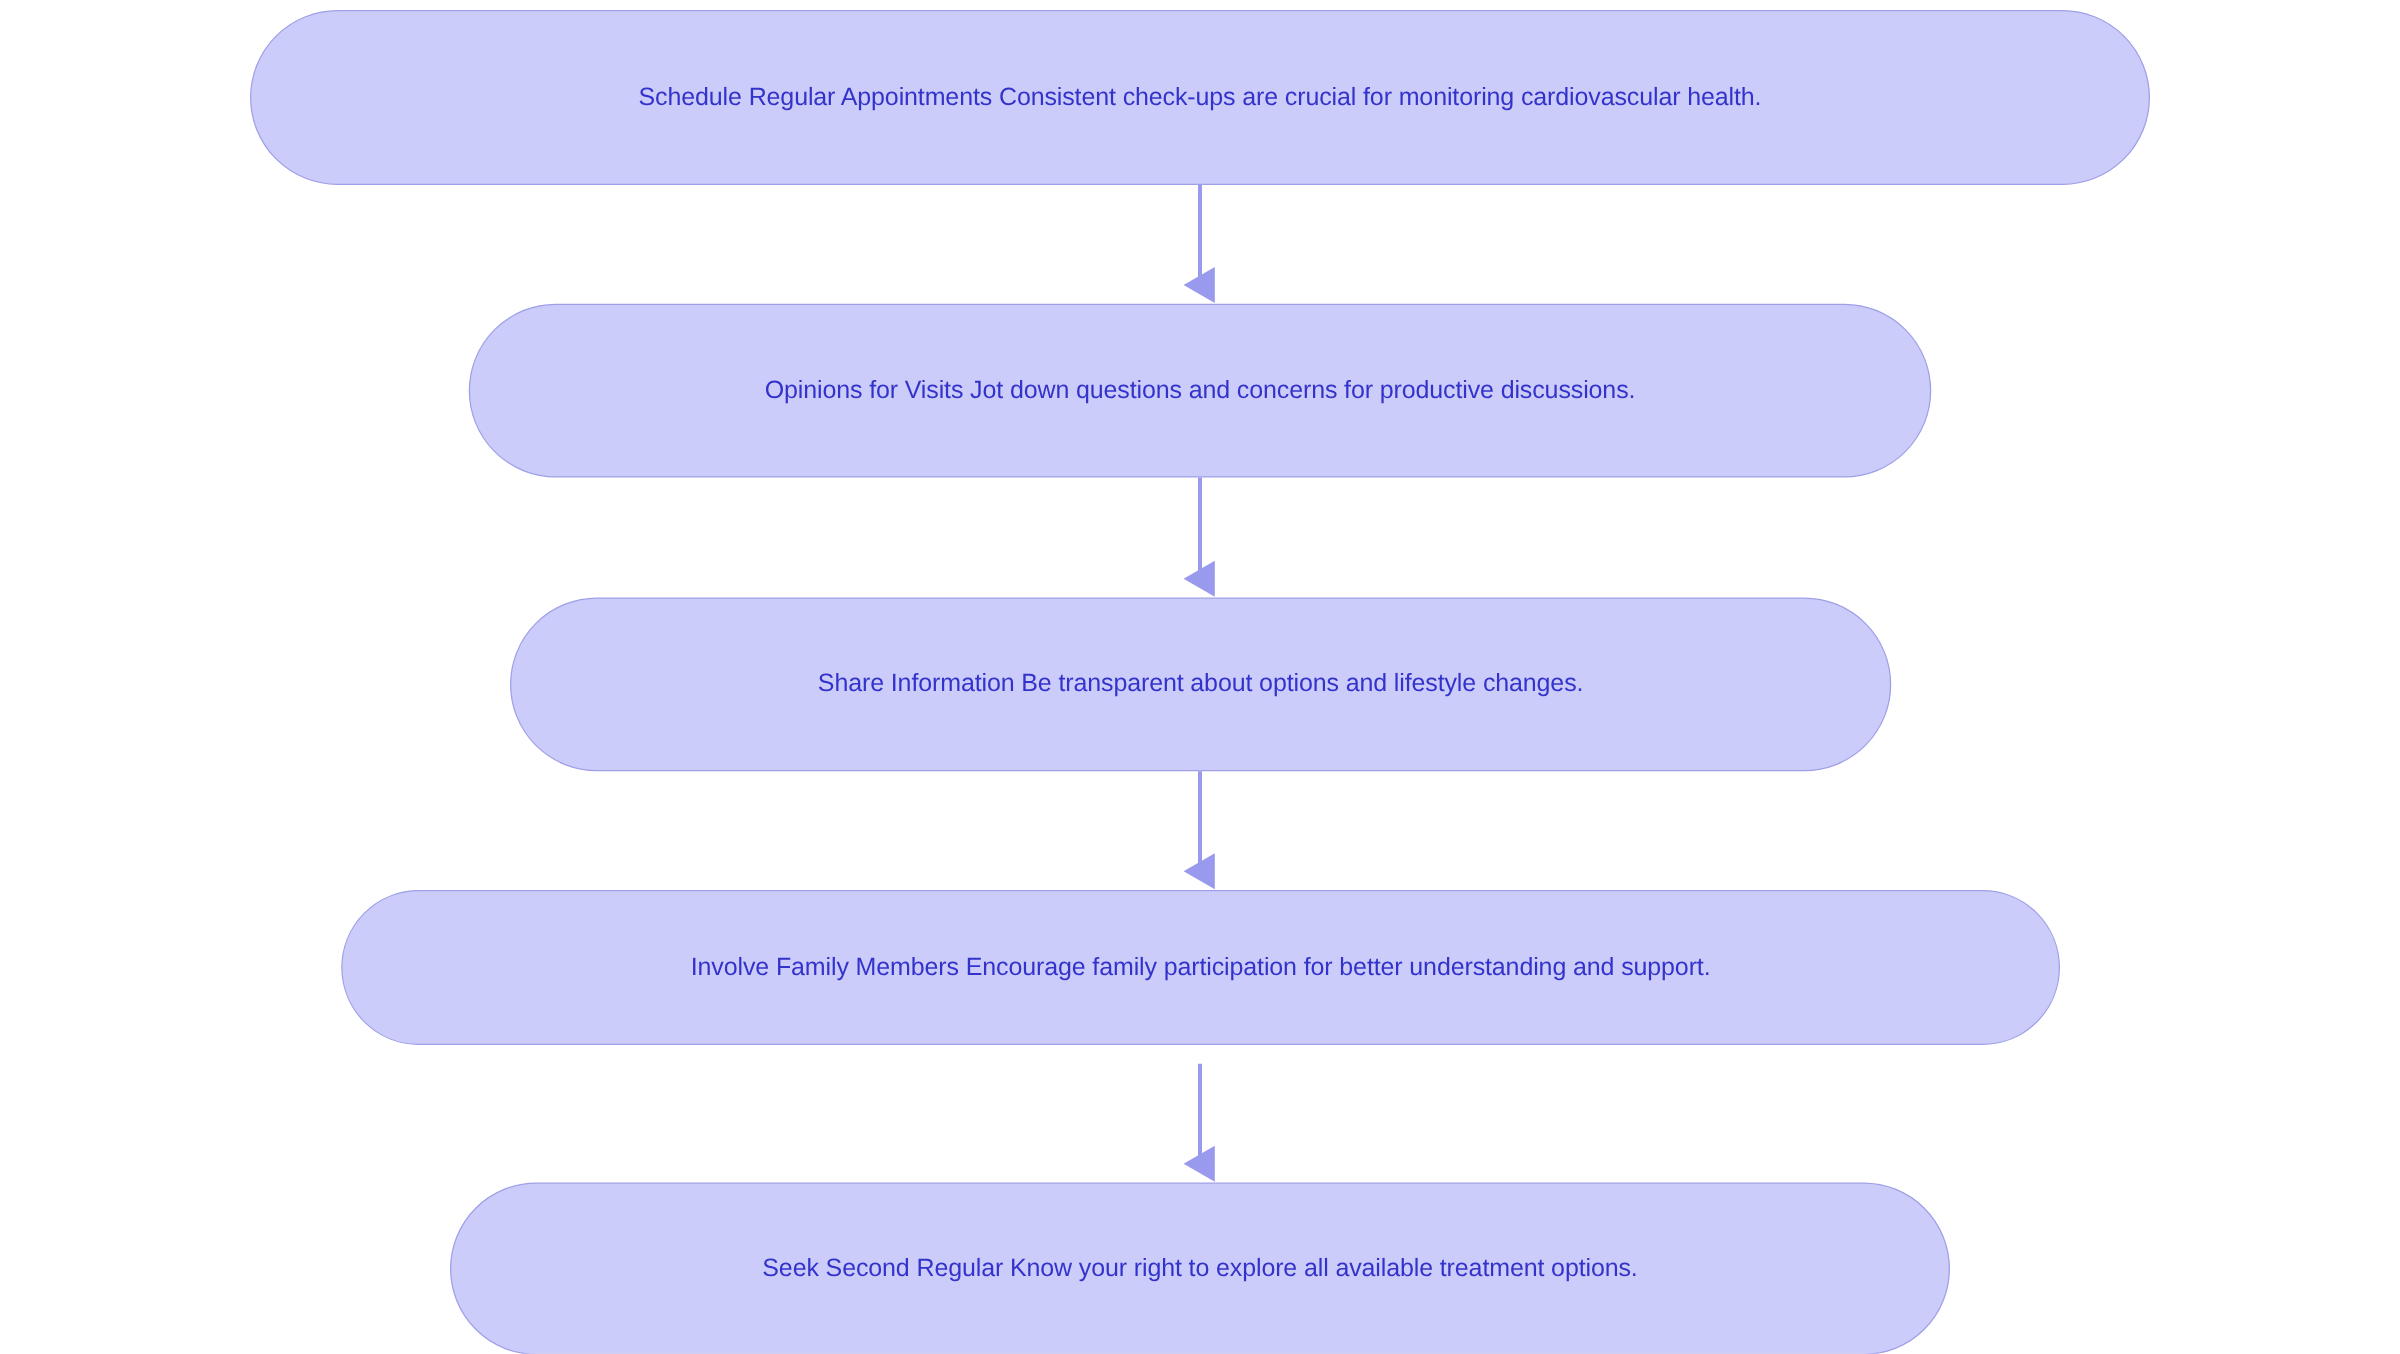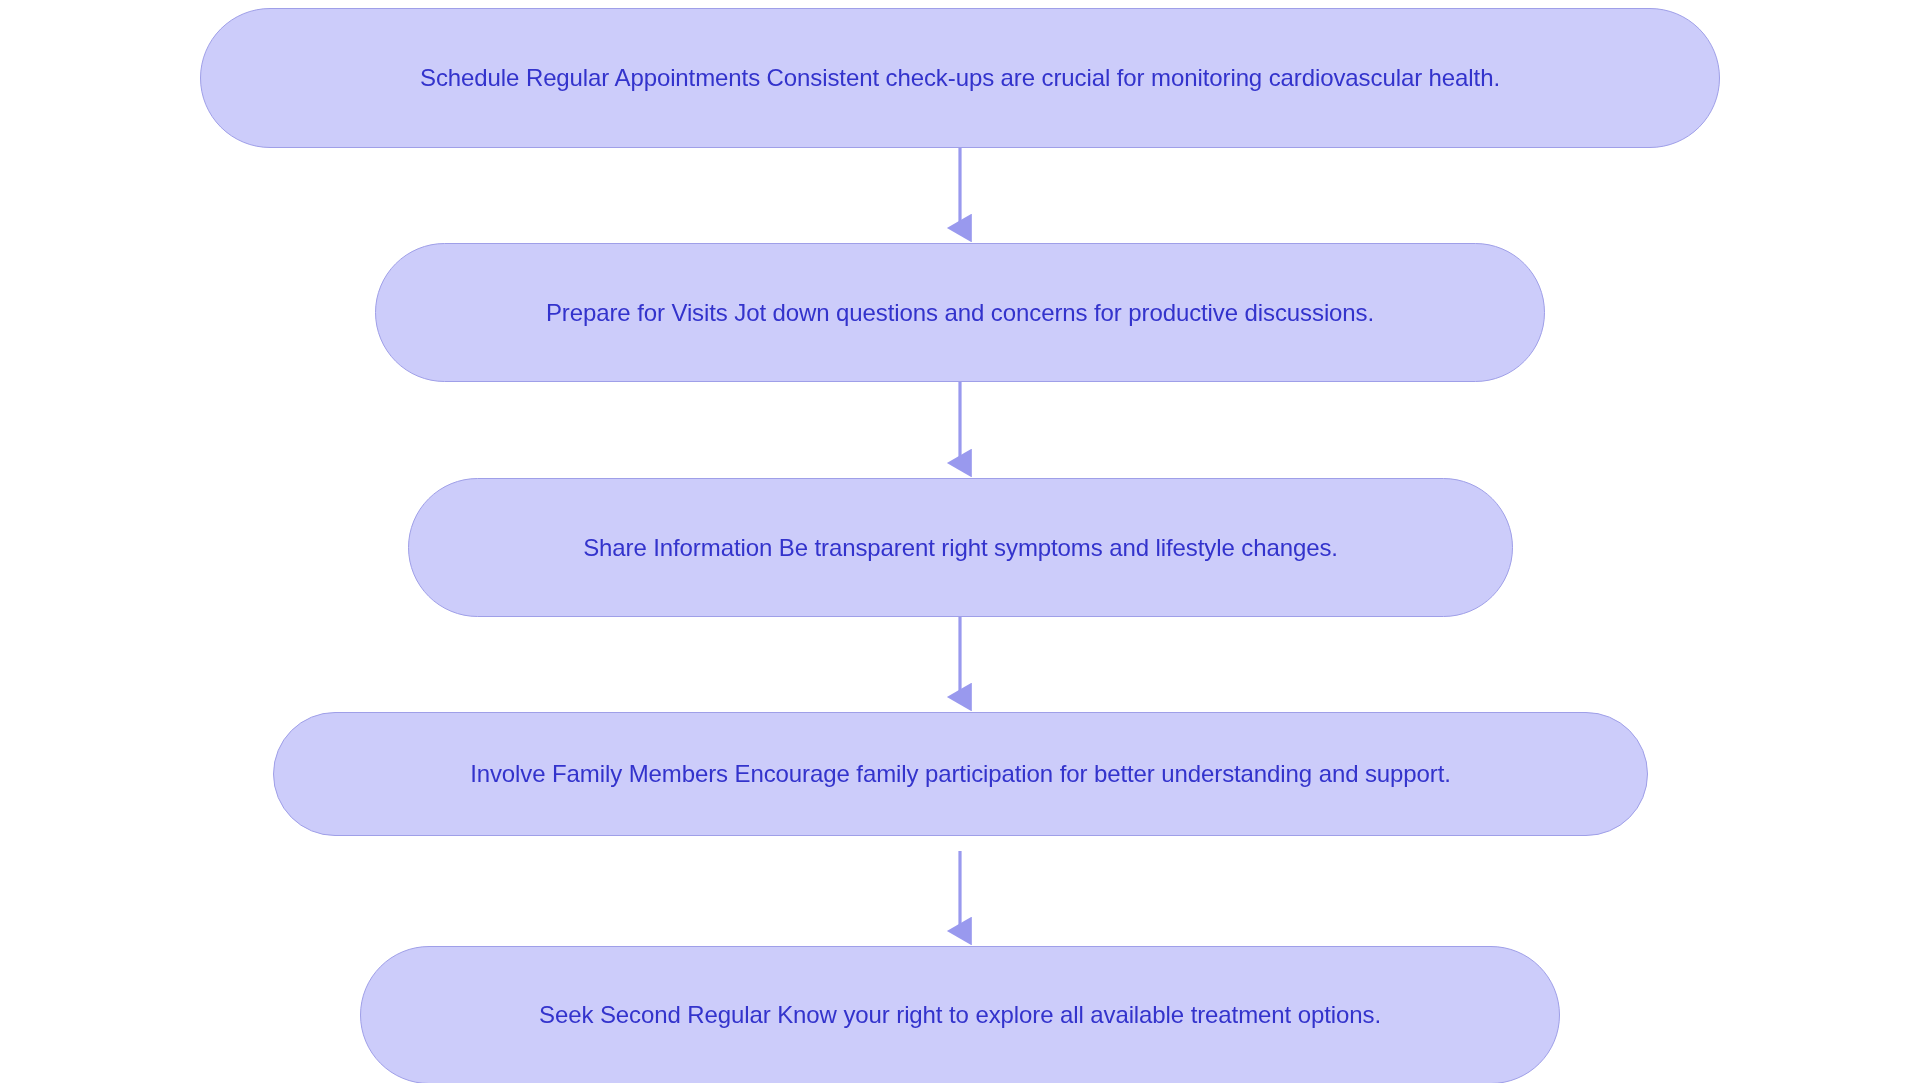--- a/index.html
+++ b/index.html
@@ -40,21 +40,21 @@
     align-items: center;
     justify-content: center;
     background: #ccccfa;
     border: 1.6px solid #9f9fe8;
     border-radius: 9999px;
     text-align: center;
   }
   .node-label {
     color: #3333cc;
     font-family: "Liberation Sans", sans-serif;
-    font-size: 24px;
+    font-size: 20px;
     font-weight: 400;
     line-height: 1.25;
     letter-spacing: -0.1px;
     white-space: nowrap;
     padding: 0 10px;
   }
 
   
   .node-0 { left: 200px;  top: 8px;    width: 1520px; height: 140px; }
   .node-1 { left: 375px;  top: 243px;  width: 1170px; height: 139px; }
@@ -81,25 +81,25 @@
     <line x1="960" y1="617" x2="960" y2="697" stroke="#9999ee" stroke-width="3.2" marker-end="url(#arrowhead)"></line>
 
     <line x1="960" y1="851" x2="960" y2="931" stroke="#9999ee" stroke-width="3.2" marker-end="url(#arrowhead)"></line>
   </svg>
 
   <div class="node node-0">
     <span class="node-label">Schedule Regular Appointments Consistent check-ups are crucial for monitoring cardiovascular health.</span>
   </div>
 
   <div class="node node-1">
-    <span class="node-label">Prepare for Visits Jot down questions and concerns for productive discussions.</span>
+    <span class="node-label">Opinions for Visits Jot down questions and concerns for productive discussions.</span>
   </div>
 
   <div class="node node-2">
-    <span class="node-label">Share Information Be transparent right symptoms and lifestyle changes.</span>
+    <span class="node-label">Share Information Be transparent about options and lifestyle changes.</span>
   </div>
 
   <div class="node node-3">
     <span class="node-label">Involve Family Members Encourage family participation for better understanding and support.</span>
   </div>
 
   <div class="node node-4">
     <span class="node-label">Seek Second Regular Know your right to explore all available treatment options.</span>
   </div>
 

